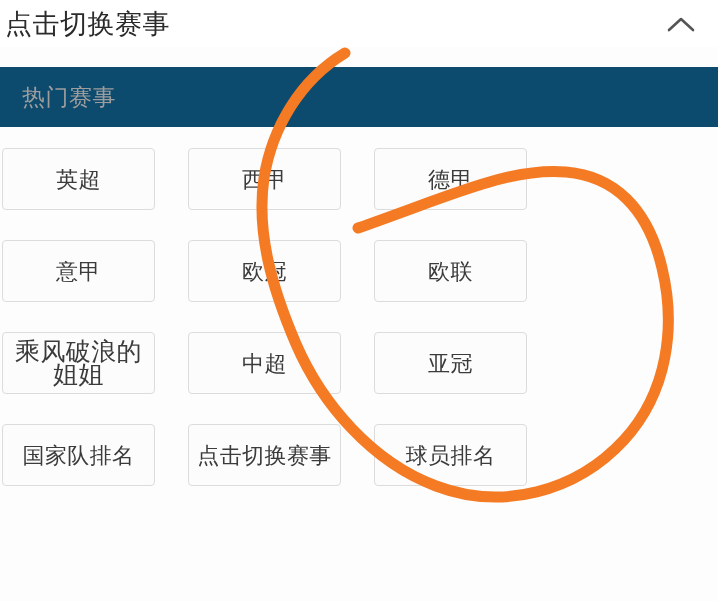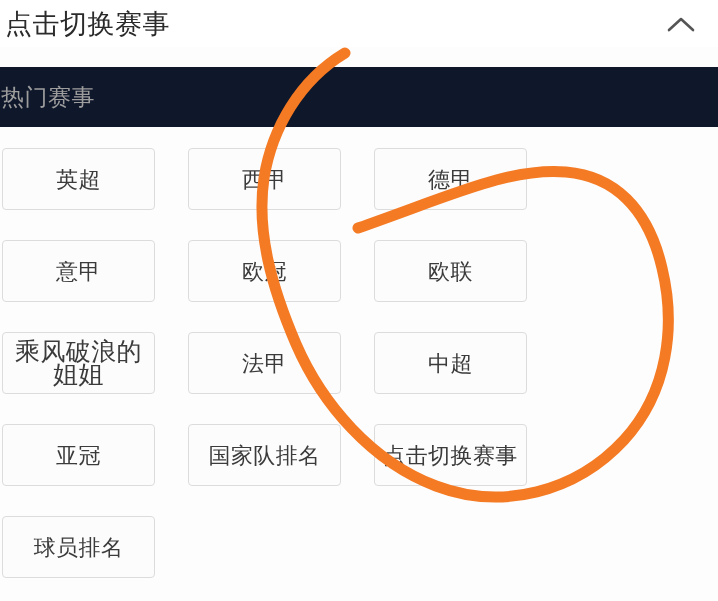--- a/index.html
+++ b/index.html
@@ -54,25 +54,25 @@
   }
   .chevron-btn svg { display: block; }
 
   
   .section-band {
     position: absolute;
     left: 0;
     top: 67px;
     width: 718px;
     height: 60px;
-    background: #0f172a;
-    display: flex;
-    align-items: center;
-    box-sizing: border-box;
-    padding-left: 1px;
+    background: #0c4a6e;
+    display: flex;
+    align-items: center;
+    box-sizing: border-box;
+    padding-left: 22px;
   }
   .section-label {
     font-size: 23px;
     line-height: 28px;
     color: #9d9d9d;
     letter-spacing: 0.5px;
     white-space: nowrap;
   }
 
   
@@ -164,23 +164,20 @@
       <div class="chip">
         <span class="chip-label">欧冠</span>
       </div>
       <div class="chip">
         <span class="chip-label">欧联</span>
       </div>
       <div class="chip two-line">
         <span class="chip-label">乘风破浪的姐姐</span>
       </div>
       <div class="chip">
-        <span class="chip-label">法甲</span>
-      </div>
-      <div class="chip">
         <span class="chip-label">中超</span>
       </div>
       <div class="chip">
         <span class="chip-label">亚冠</span>
       </div>
       <div class="chip">
         <span class="chip-label">国家队排名</span>
       </div>
       <div class="chip">
         <span class="chip-label">点击切换赛事</span>

